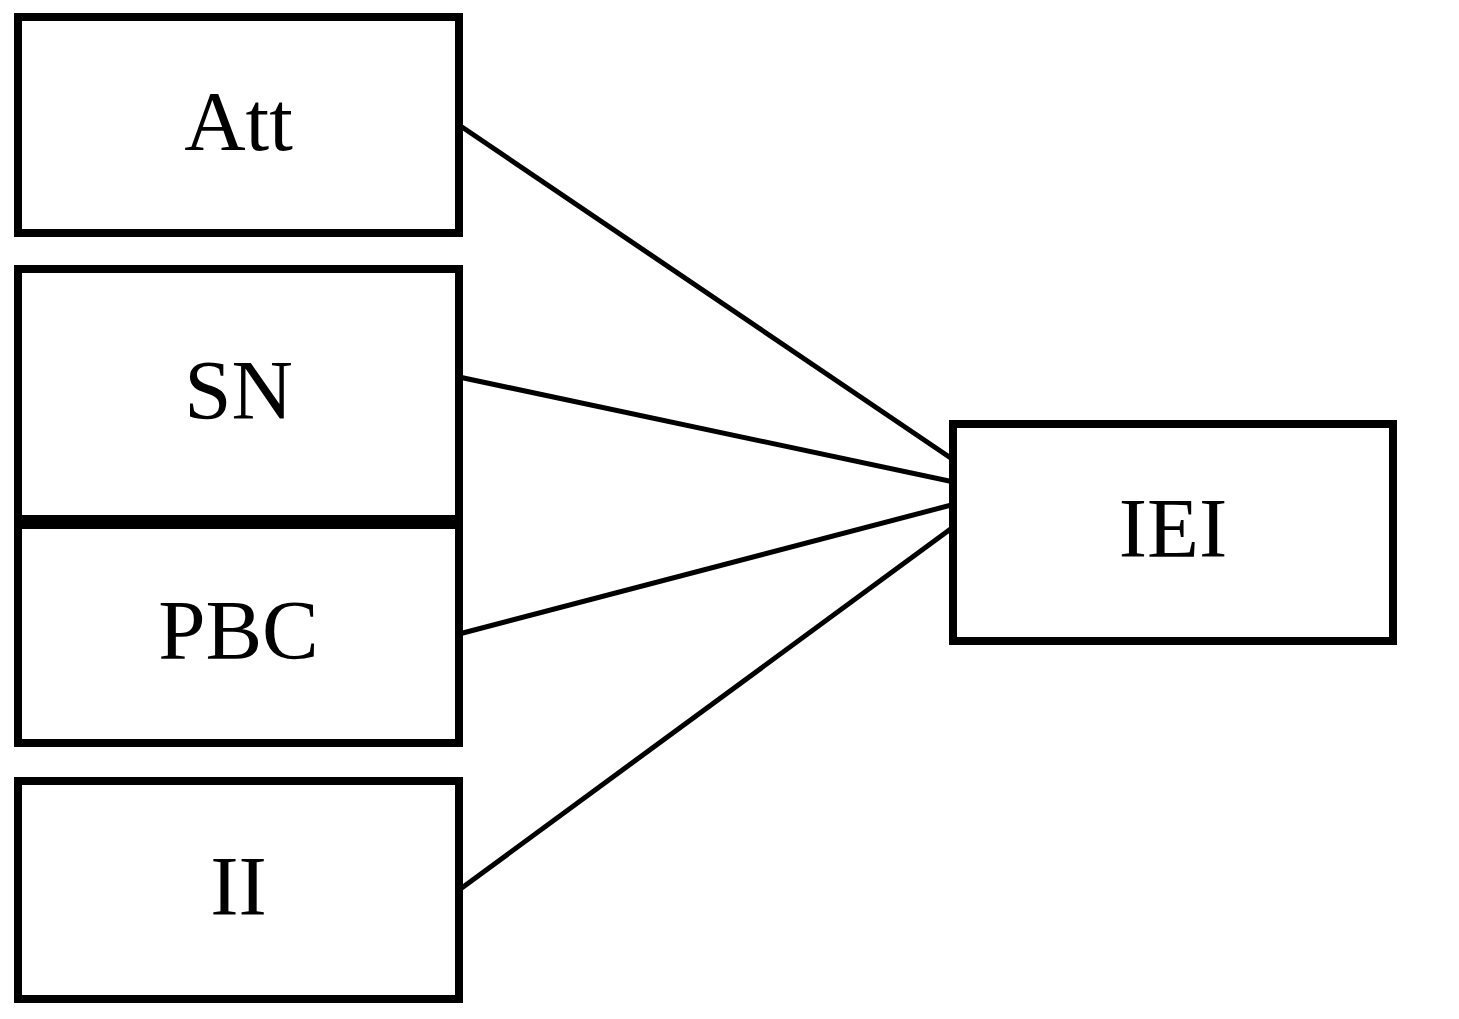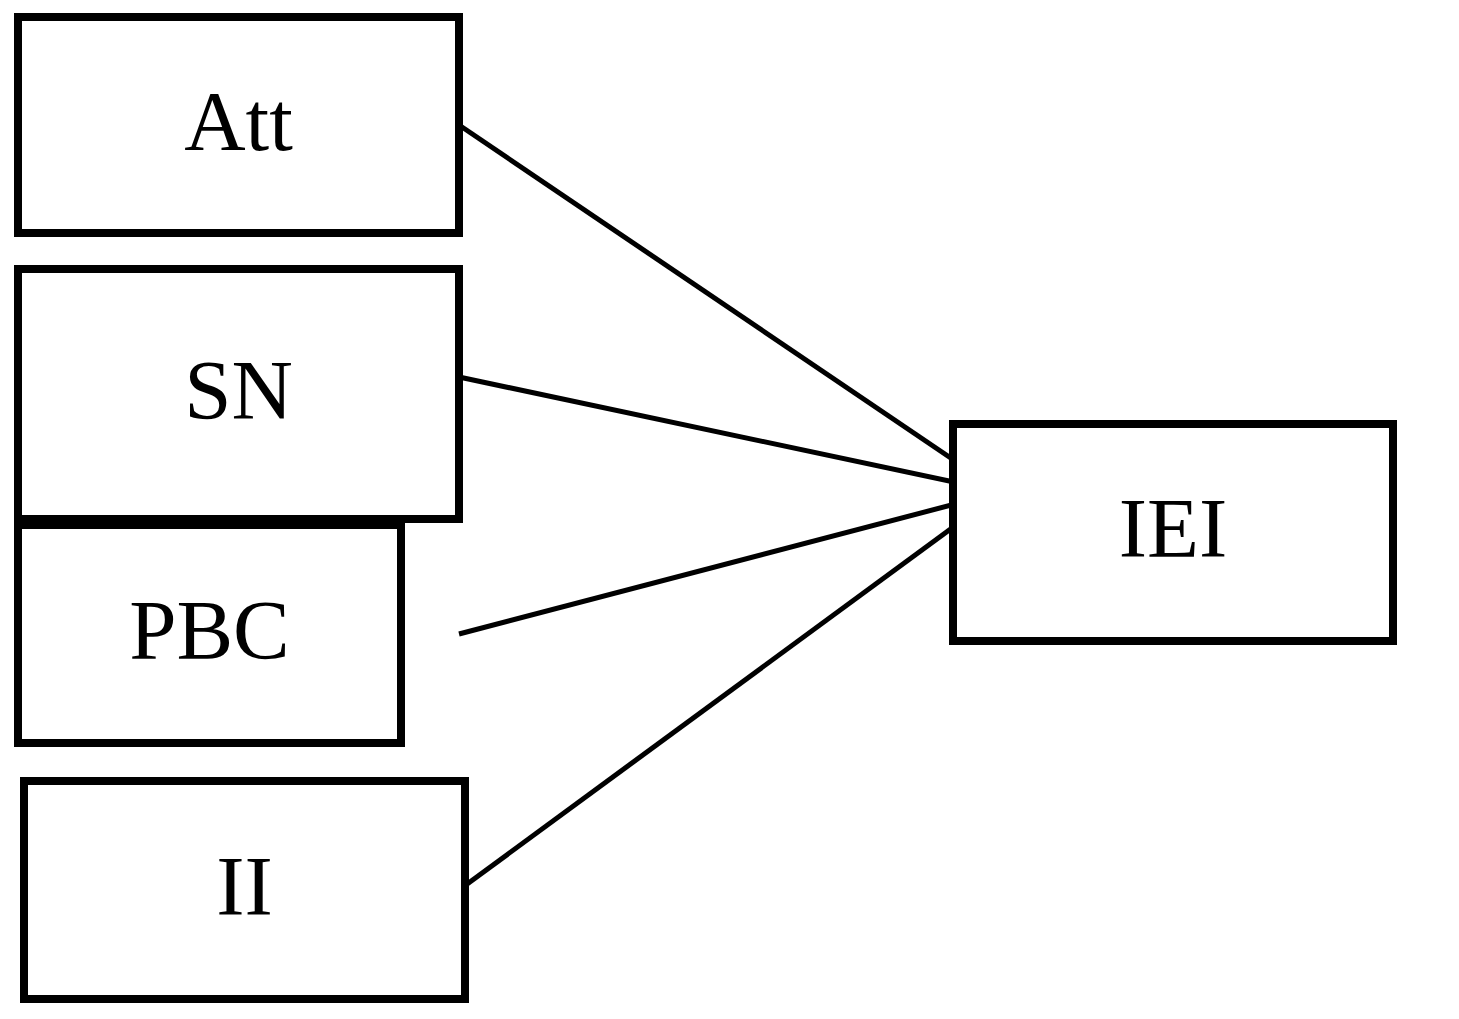--- a/index.html
+++ b/index.html
@@ -35,22 +35,22 @@
   }
   .node-label {
     font-size: 85px;
     line-height: 1;
     color: #000000;
     letter-spacing: 0px;
     transform: translateY(-4px);
   }
   .node-att { left: 14px; top: 13px;  width: 449px; height: 224px; }
   .node-sn  { left: 14px; top: 265px; width: 449px; height: 258px; }
-  .node-pbc { left: 14px; top: 521px; width: 391px; height: 226px; }
-  .node-ii  { left: 20px; top: 777px; width: 449px; height: 226px; }
+  .node-pbc { left: 14px; top: 521px; width: 449px; height: 226px; }
+  .node-ii  { left: 14px; top: 777px; width: 449px; height: 226px; }
   .node-iei { left: 949px; top: 380px; width: 448px; height: 225px; margin-top: 40px; }
   .edge {
     stroke-width: 5px;
     stroke-linecap: butt;
   }
 </style>
 </head>
 <body>
 
 <div class="canvas">

